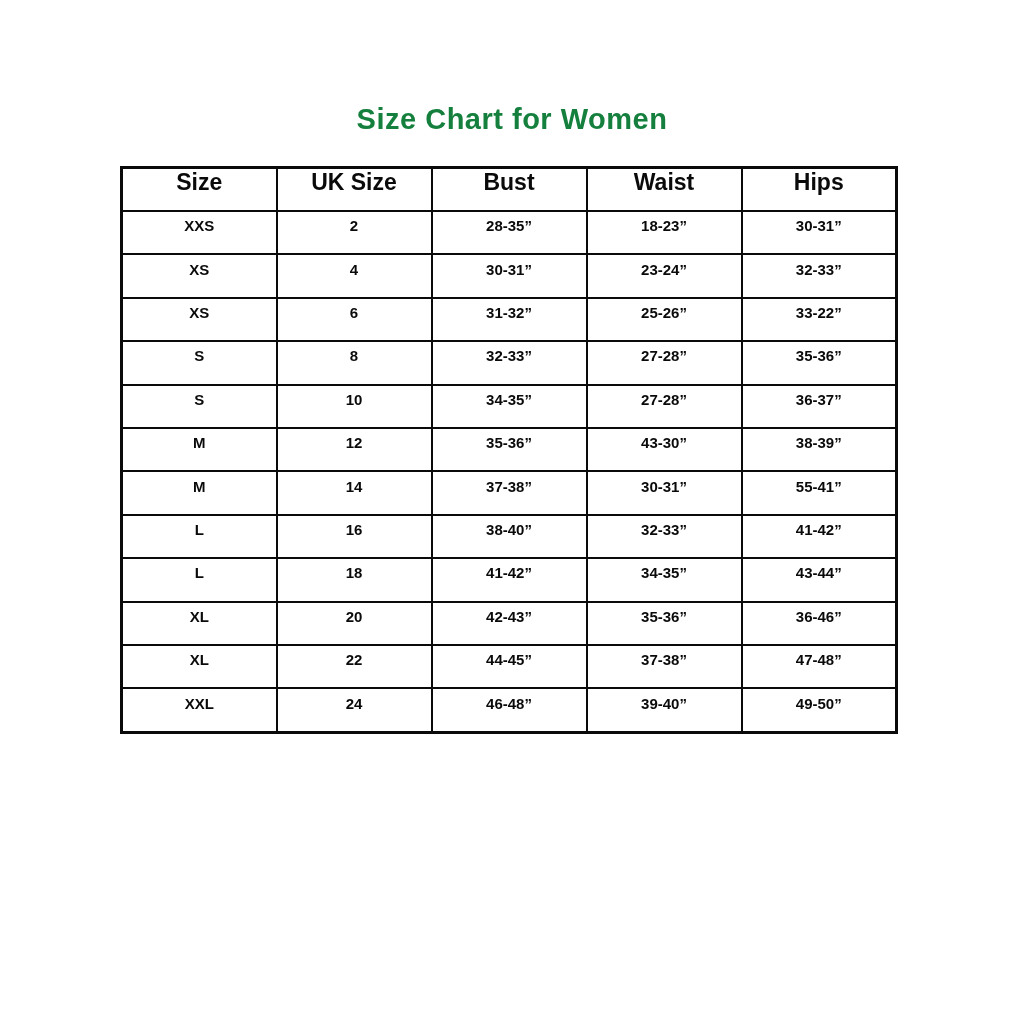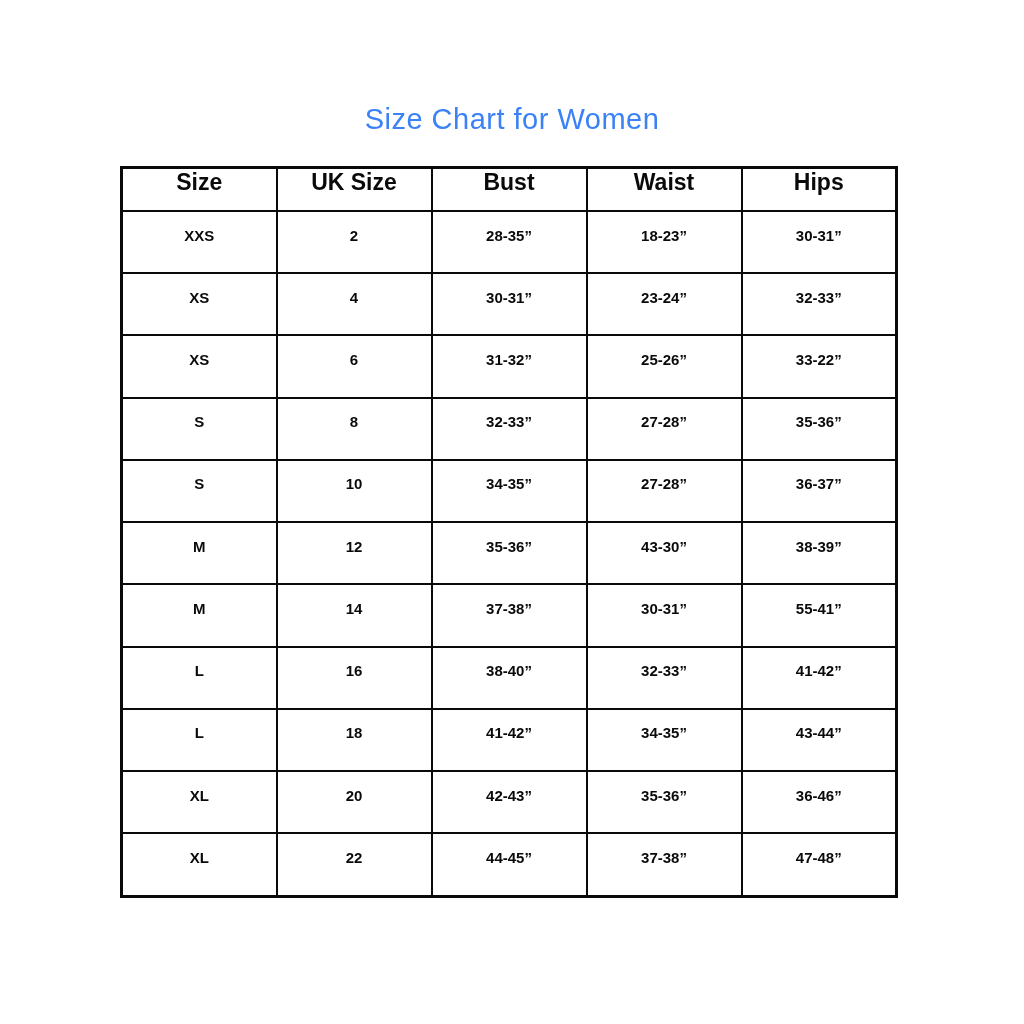--- a/index.html
+++ b/index.html
@@ -17,30 +17,30 @@
     height: 1024px;
     background: #ffffff;
   }
   .chart-title {
     position: absolute;
     top: 103px;
     left: 0;
     width: 100%;
     text-align: center;
     font-size: 29px;
-    font-weight: normal;
+    font-weight: bold;
     letter-spacing: 0.5px;
-    color: #3b82f6;
+    color: #15803d;
   }
   table.size-table {
     position: absolute;
     left: 120px;
     top: 166px;
     width: 778px;
-    height: 732px;
+    height: 568px;
     border-collapse: collapse;
     table-layout: fixed;
     background: #ffffff;
   }
   table.size-table th,
   table.size-table td {
     border: 2px solid #0a0a0a;
     text-align: center;
     vertical-align: middle;
     font-weight: bold;
@@ -145,16 +145,23 @@
           <td>35-36”</td>
           <td>36-46”</td>
         </tr>
         <tr>
           <td>XL</td>
           <td>22</td>
           <td>44-45”</td>
           <td>37-38”</td>
           <td>47-48”</td>
         </tr>
+        <tr>
+          <td>XXL</td>
+          <td>24</td>
+          <td>46-48”</td>
+          <td>39-40”</td>
+          <td>49-50”</td>
+        </tr>
       </tbody>
   </table>
 
 </div>
 
 </body></html>

